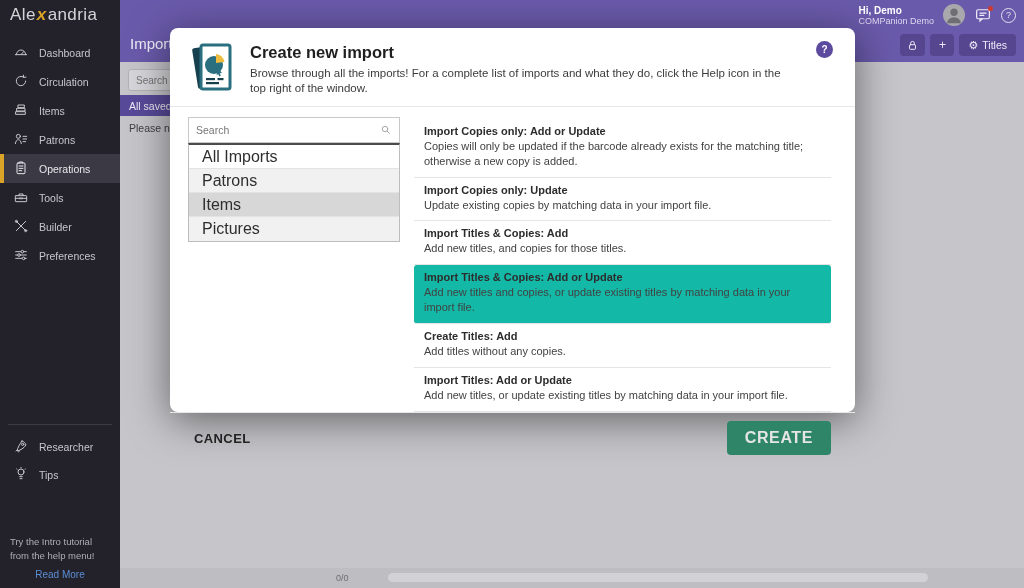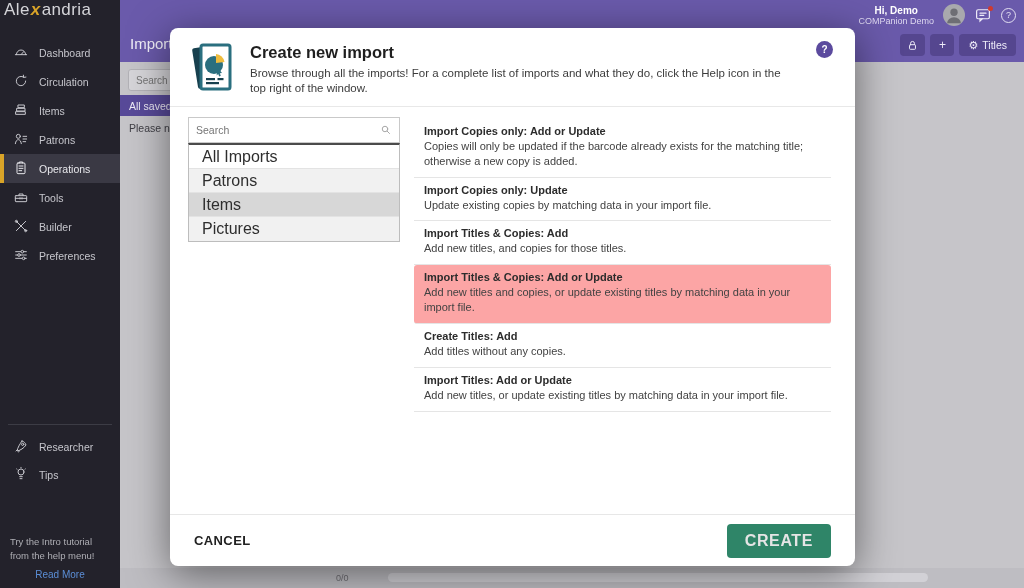--- a/index.html
+++ b/index.html
@@ -3,42 +3,42 @@
 <meta charset="utf-8">
 <style>
   * { margin:0; padding:0; box-sizing:border-box; }
   html,body { width:1024px; height:588px; overflow:hidden; }
   body { font-family:"Liberation Sans", sans-serif; background:#c6c5c9; }
   .app { position:relative; width:1024px; height:588px; overflow:hidden; }
 
   
   .sidebar { position:absolute; left:0; top:0; width:120px; height:588px;
              background:#23222b; z-index:30; color:#c6c6cc; }
-  .logo { height:30px; display:flex; padding-left:4px;
+  .logo { height:30px; display:flex; align-items:center; padding-left:10px;
           font-size:17px; color:#d4d4d8; letter-spacing:.4px; }
   .logo .gold { color:#d9a428; font-style:italic; font-weight:bold; padding:0 1px; }
   .nav { margin-top:8px; }
   .nav-item { height:29px; display:flex; align-items:center; gap:10px;
               padding-left:13px; cursor:pointer; font-size:10.5px; color:#c6c6cc; }
   .nav-item svg { width:16px; height:16px; flex:0 0 16px; }
   .nav-item.active { background:#3a3944; border-left:4px solid #d9a428; padding-left:9px; color:#e8e8ec; }
   .side-bottom { position:absolute; bottom:6px; left:0; width:120px; }
   .side-divider { height:1px; background:#3c3c45; margin:0 8px 8px 8px; }
   .side-foot-item { height:28px; display:flex; align-items:center; gap:10px;
                     padding-left:13px; cursor:pointer; font-size:10.5px; color:#c6c6cc; }
   .side-foot-item svg { width:16px; height:16px; }
   .tutorial { font-size:9.5px; line-height:1.45; color:#aeaeb4; padding:6px 10px 2px 10px;margin-top:40px; }
   .read-more { text-align:center; font-size:10px; color:#5b8ed6; padding:4px 0 2px 0; cursor:pointer; }
 
   
   .main { position:absolute; left:120px; top:0; width:904px; height:588px; }
   .topbar { position:relative; height:62px; background:#6a5aab; }
   .page-title { position:absolute; left:10px; bottom:10px; font-size:15px; color:#f1eff9; }
   .user-block { position:absolute; top:4px; right:8px; display:flex; align-items:center; gap:9px; }
-  .user-names { text-align:center; color:#fff; }
+  .user-names { text-align:left; color:#fff; }
   .greeting { font-size:10px; font-weight:bold; }
   .account { font-size:9px; color:#ded8f0; }
   .avatar { width:22px; height:22px; border-radius:50%; background:#a9a9ad; overflow:hidden; }
   .chat-wrap { position:relative; width:18px; height:18px; color:#efecf9; }
   .chat-wrap svg { width:18px; height:18px; }
   .chat-dot { position:absolute; top:0; right:-1px; width:5px; height:5px; border-radius:50%; background:#cf3a2e; }
   .help-ring { width:15px; height:15px; border:1.3px solid #e4e0f2; border-radius:50%;
                color:#e4e0f2; font-size:9px; display:flex; align-items:center; justify-content:center; }
   .topbar-buttons { position:absolute; right:8px; bottom:6px; display:flex; gap:5px; }
   .pbtn { height:22px; min-width:24px; background:#55468f; border-radius:4px; color:#efecf9;
@@ -52,21 +52,21 @@
                border:1px solid #b3b2b7; border-radius:3px; font-size:10px; color:#77767c;
                padding-left:7px; font-family:"Liberation Sans",sans-serif; }
   .bg-saved { position:absolute; left:0px; top:33px; width:246px; height:21px; background:#584a99;
               color:#efecf7; font-size:10.5px; display:flex; align-items:center; padding-left:9px; }
   .bg-note { position:absolute; left:9px; top:60px; font-size:10.5px; color:#3f3e45; }
   .bg-bottombar { position:absolute; left:0; bottom:0; width:904px; height:20px; background:#bebdc2; }
   .bg-count { position:absolute; left:216px; top:5px; font-size:9px; color:#6f6e74; }
   .bg-scroll { position:absolute; left:268px; top:5px; width:540px; height:9px; border-radius:5px; background:#d2d1d6; }
 
   
-  .modal { position:absolute; left:170px; top:28px; width:685px; height:538px; background:#fff;
+  .modal { position:absolute; left:170px; top:28px; width:685px; height:384px; background:#fff;
            border-radius:8px; box-shadow:0 8px 40px rgba(0,0,0,.5); z-index:40;
            display:flex; flex-direction:column; }
   .modal-header { display:flex; gap:14px; padding:13px 22px 10px 18px; border-bottom:1px solid #e8e8e8; }
   .doc-icon { width:48px; height:52px; flex:0 0 48px; }
   .mh-text { padding-top:2px; }
   .modal-title { font-size:16.5px; font-weight:bold; color:#1f1f1f; margin-bottom:4px; }
   .modal-subtitle { font-size:11.5px; color:#3c3c3c; max-width:540px; line-height:1.3; }
   .modal-help { margin-left:auto; width:17px; height:17px; flex:0 0 17px; border-radius:50%;
                 background:#5b4a9e; color:#fff; font-size:10px; font-weight:bold;
                 display:flex; align-items:center; justify-content:center; cursor:pointer; }
@@ -77,24 +77,24 @@
                         font-family:"Liberation Sans",sans-serif; background:transparent; }
   .modal-search svg { width:12px; height:12px; color:#a8a8a8; }
   .cat-list { border:1px solid #bdbdbd; border-top:2px solid #4b4b4b; }
   .cat-row { height:24px; line-height:24px; padding-left:13px; font-size:16px; color:#2e2e2e;
              border-bottom:1px solid #e3e3e3; cursor:pointer; background:#fff; }
   .cat-row:last-child { border-bottom:none; }
   .cat-row:nth-child(even) { background:#f1f1f1; }
   .cat-row.selected { background:#d7d7d7; }
   .right-col { flex:1; padding-top:2px; }
   .import-row { padding:6px 10px 8px 10px; border-bottom:1px solid #e5e5e5; cursor:pointer; }
-  .import-row.selected { background:#fca5a5; border-radius:3px; }
+  .import-row.selected { background:#14b8a6; border-radius:3px; }
   .import-title { font-size:11px; font-weight:bold; color:#2c2c2c; margin-bottom:2px; }
   .import-desc { font-size:11px; color:#424242; line-height:1.35; max-width:430px; }
-  .modal-footer { border-top:1px solid #e7e7e7; padding:0 24px; height:52px;
+  .modal-footer { border-top:1px solid #e7e7e7; padding:17px 24px; height:52px;
                   display:flex; justify-content:space-between; align-items:center;gap:20px; }
   .cancel-btn { font-size:13px; font-weight:bold; letter-spacing:.4px; color:#222; cursor:pointer; background:none; border:none;
                 font-family:"Liberation Sans",sans-serif; }
   .create-btn { background:#2f8568; color:#e5e5e5; font-size:16px; font-weight:bold; letter-spacing:.6px;
                 border:none; border-radius:4px; padding:8px 18px; cursor:pointer;
                 font-family:"Liberation Sans",sans-serif; }
 </style>
 </head>
 <body>
 

